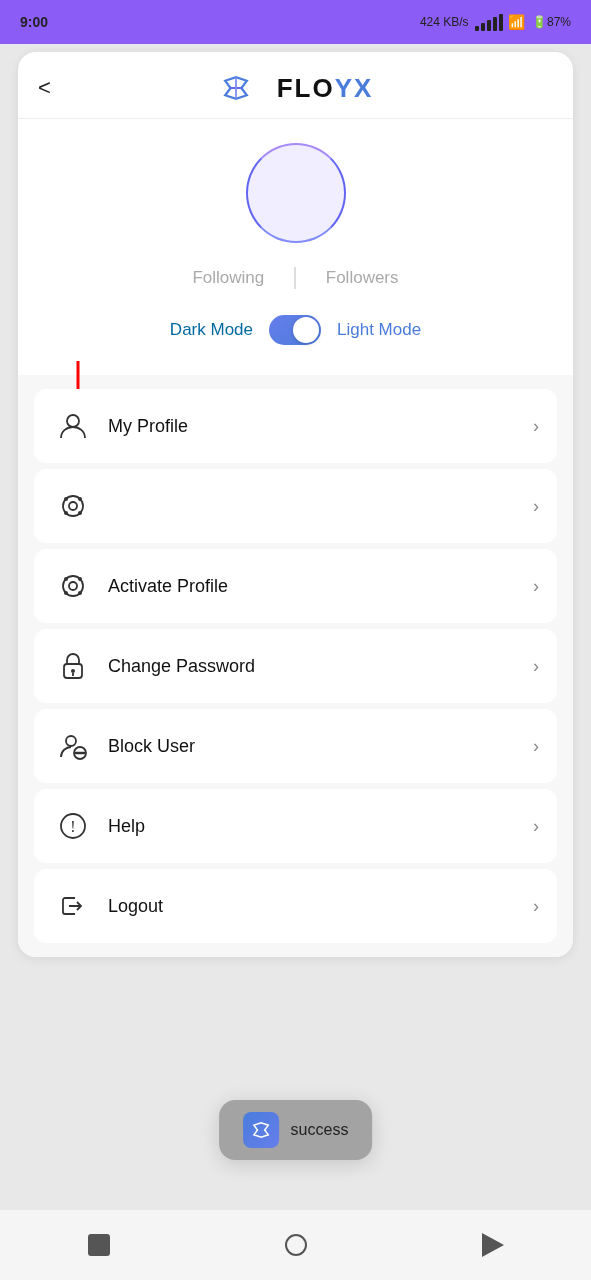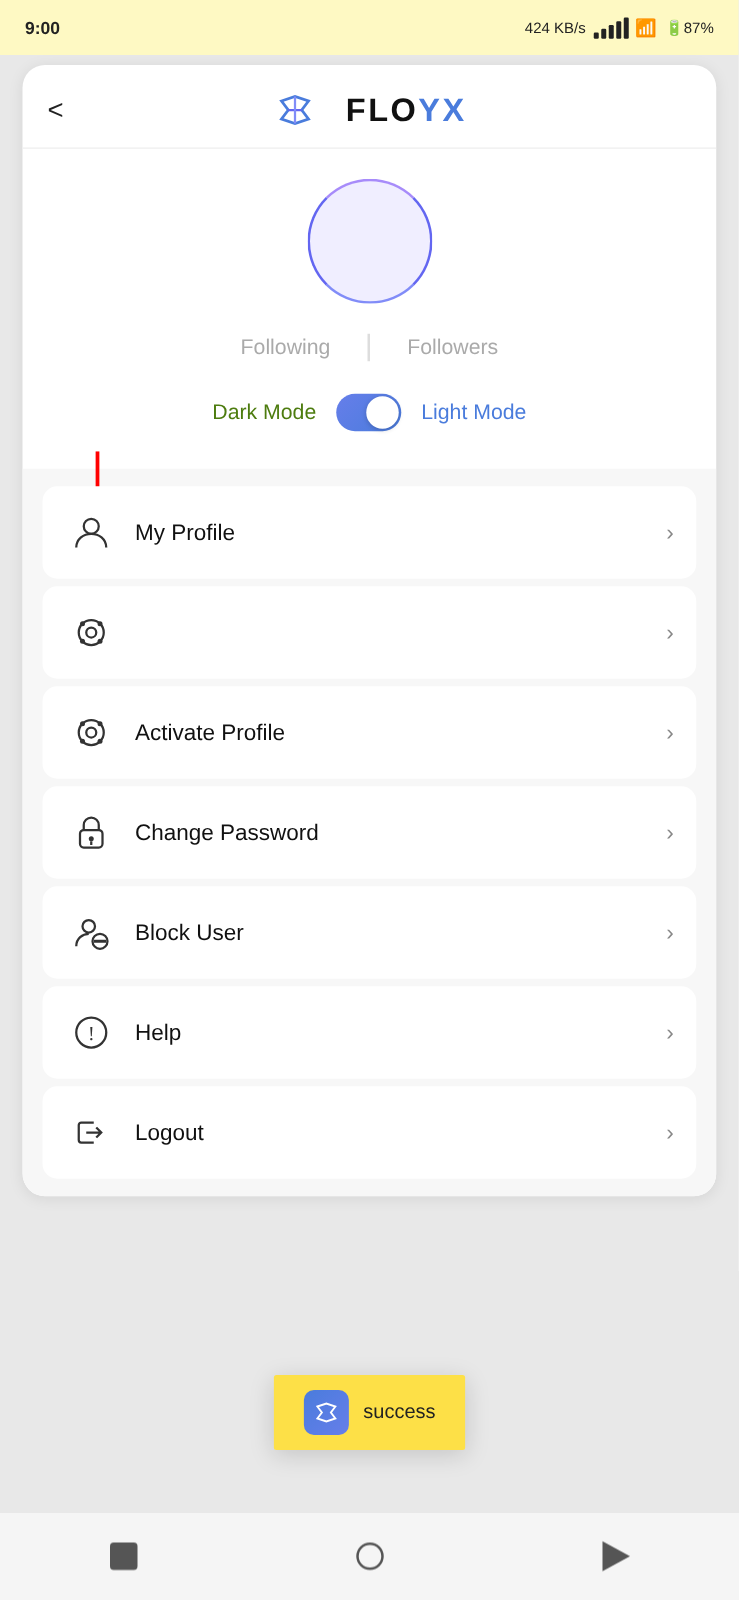--- a/index.html
+++ b/index.html
@@ -11,21 +11,21 @@
       font-family: -apple-system, BlinkMacSystemFont, 'Segoe UI', sans-serif;
       display: flex;
       flex-direction: column;
       align-items: center;
     }
 
     
     .status-bar {
       width: 100%;
       height: 44px;
-      background: #fef9c3;
+      background: #8b5cf6;
       display: flex;
       align-items: center;
       justify-content: space-between;
       padding: 0 20px;
       font-size: 14px;
       font-weight: 600;
       color: #222;
     }
     .status-right {
       display: flex;
@@ -131,21 +131,21 @@
     .mode-row {
       display: flex;
       align-items: center;
       justify-content: center;
       gap: 16px;
       padding: 10px 0 20px;
       width: 100%;
     }
     .mode-label-dark {
       font-size: 17px;
-      color: #4d7c0f;
+      color: #0369a1;
       text-align: right;
     }
     .mode-label-light {
       font-size: 17px;
       color: #4a7cdc;
       font-weight: 500;
     }
     .toggle-switch {
       width: 52px;
       height: 30px;
@@ -206,22 +206,22 @@
       font-size: 18px;
       color: #888;
     }
 
     
     .toast {
       position: fixed;
       bottom: 120px;
       left: 50%;
       transform: translateX(-50%);
-      background: #fde047;
-      border-radius: 2px;
+      background: #a3a3a3;
+      border-radius: 16px;
       padding: 12px 24px;
       display: flex;
       align-items: center;
       gap: 12px;
       box-shadow: 0 4px 20px rgba(0,0,0,0.15);
       font-size: 16px;
       color: #222;
       font-weight: 500;
       z-index: 100;
     }

